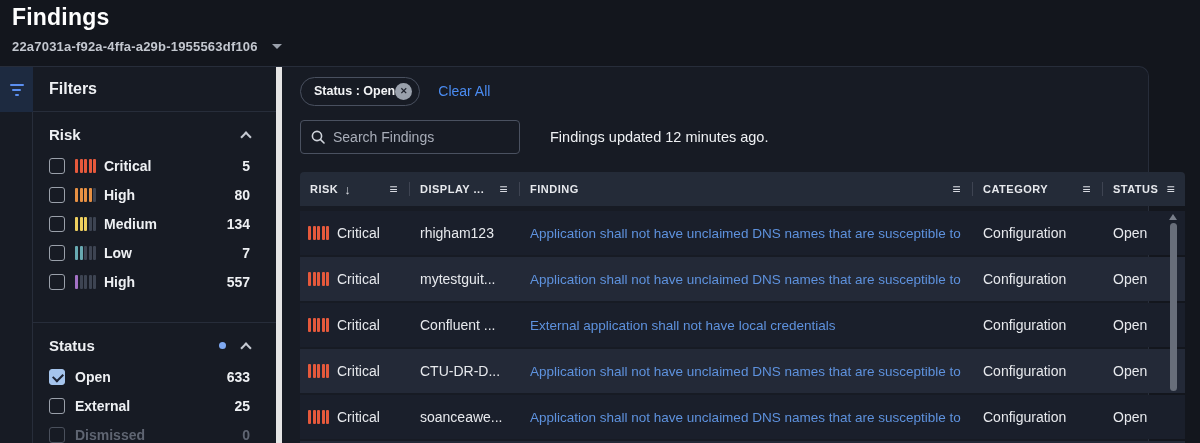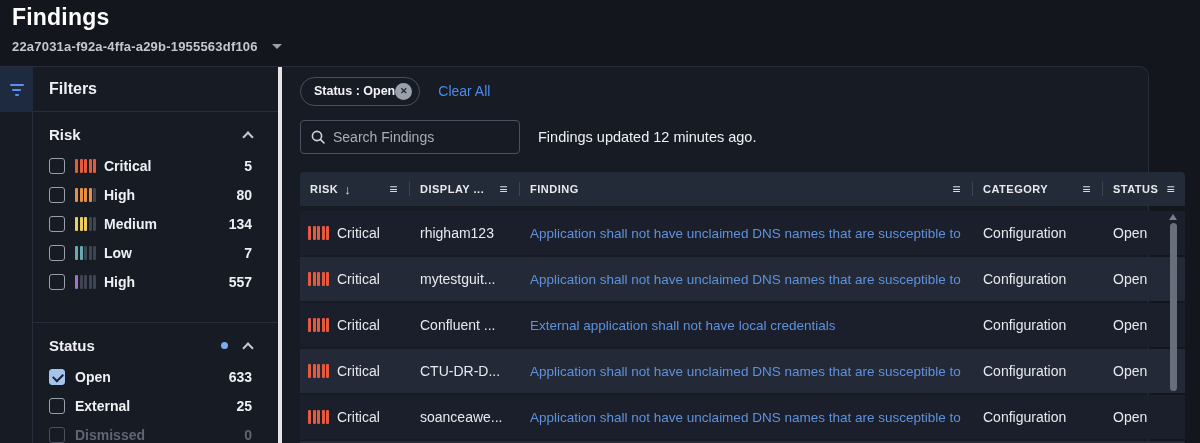--- a/index.html
+++ b/index.html
@@ -29,21 +29,21 @@
   }
 
   
   .icon-rail { width:33px; border-right:1px solid #272d3a; flex:0 0 33px; }
   .rail-btn { width:33px; height:45px; background:#1d2a40; display:flex; align-items:center; justify-content:center; cursor:pointer; }
   .funnel { display:flex; flex-direction:column; align-items:center; gap:3px; }
   .funnel i { display:block; height:2px; border-radius:1px; background:#5b8ff0; }
   .funnel i:nth-child(1){ width:14px; } .funnel i:nth-child(2){ width:9px; } .funnel i:nth-child(3){ width:4px; }
 
   
-  .sidebar { width:249px; flex:0 0 249px; border-right:4px solid #e5e5e5; }
+  .sidebar { width:249px; flex:0 0 249px; border-right:6px solid #e5e5e5; }
   .sidebar-header { padding:13px 16px; font-size:16px; font-weight:bold; border-bottom:1px solid #272d3a; }
   .filter-section { padding:14px 26px 18px 16px; }
   .filter-section.status-section { border-top:1px solid #272d3a; margin-top:8px; }
   .section-header { display:flex; align-items:center; font-size:15px; font-weight:bold; margin-bottom:8px; cursor:pointer; }
   .section-header .spacer { flex:1; }
   .active-dot { width:7px; height:7px; border-radius:50%; background:#7fa9f2; margin-right:16px; }
   .chev-up { width:8px; height:8px; border-left:2px solid #c6cad2; border-top:2px solid #c6cad2; transform:rotate(45deg); margin-top:4px; }
 
   .filter-item { display:flex; align-items:center; height:29px; cursor:pointer; }
   .checkbox { width:16px; height:16px; border:1.5px solid #9aa0aa; border-radius:3px; margin-right:10px; position:relative; flex:0 0 16px; }
@@ -73,21 +73,21 @@
   .chip { display:inline-flex; align-items:center; gap:0; border:1px solid #49505f; border-radius:15px; padding:5px 7px 5px 13px; cursor:default; }
   .chip-label { font-size:12.5px; font-weight:bold; color:#f2f3f5; }
   .chip-close { width:17px; height:17px; border-radius:50%; background:#9aa1ac; color:#1e222c; font-size:9px; font-weight:bold; display:flex; align-items:center; justify-content:center; cursor:pointer; }
   .clear-all { font-size:14px; color:#4a8bf0; cursor:pointer; }
 
   .search-row { display:flex; align-items:center; margin-top:14px; height:34px; }
   .search-box { width:220px; height:34px; border:1px solid #4a5160; border-radius:4px; display:flex; align-items:center; padding:12px 10px; gap:8px; background:transparent; }
   .search-box svg { flex:0 0 14px; }
   .search-input { background:transparent; border:none; outline:none; color:#eef0f3; font-size:14px; width:100%; font-family:"Liberation Sans", sans-serif; }
   .search-input::placeholder { color:#a9aeb9; }
-  .updated-text { margin-left:18px; font-size:14.5px; color:#eef0f3; }
+  .updated-text { margin-left:30px; font-size:14.5px; color:#eef0f3; }
 
   
   .table { margin-top:18px; width:885px; position:relative; }
   .thead {
     display:grid; grid-template-columns:110px 110px 1fr 130px 82px;
     background:#242b38; height:34px; border-radius:4px 4px 0 0;
   }
   .th { display:flex; align-items:center; padding:0 12px 0 10px; font-size:11px; font-weight:bold; letter-spacing:.5px; color:#e7e9ed; position:relative; cursor:pointer; }
   .th:not(:last-child)::after { content:""; position:absolute; right:0; top:10px; bottom:10px; width:1px; background:#3e4452; }
   .th .sort { font-size:13px; margin-left:6px; font-weight:normal; color:#d9dce2; }

